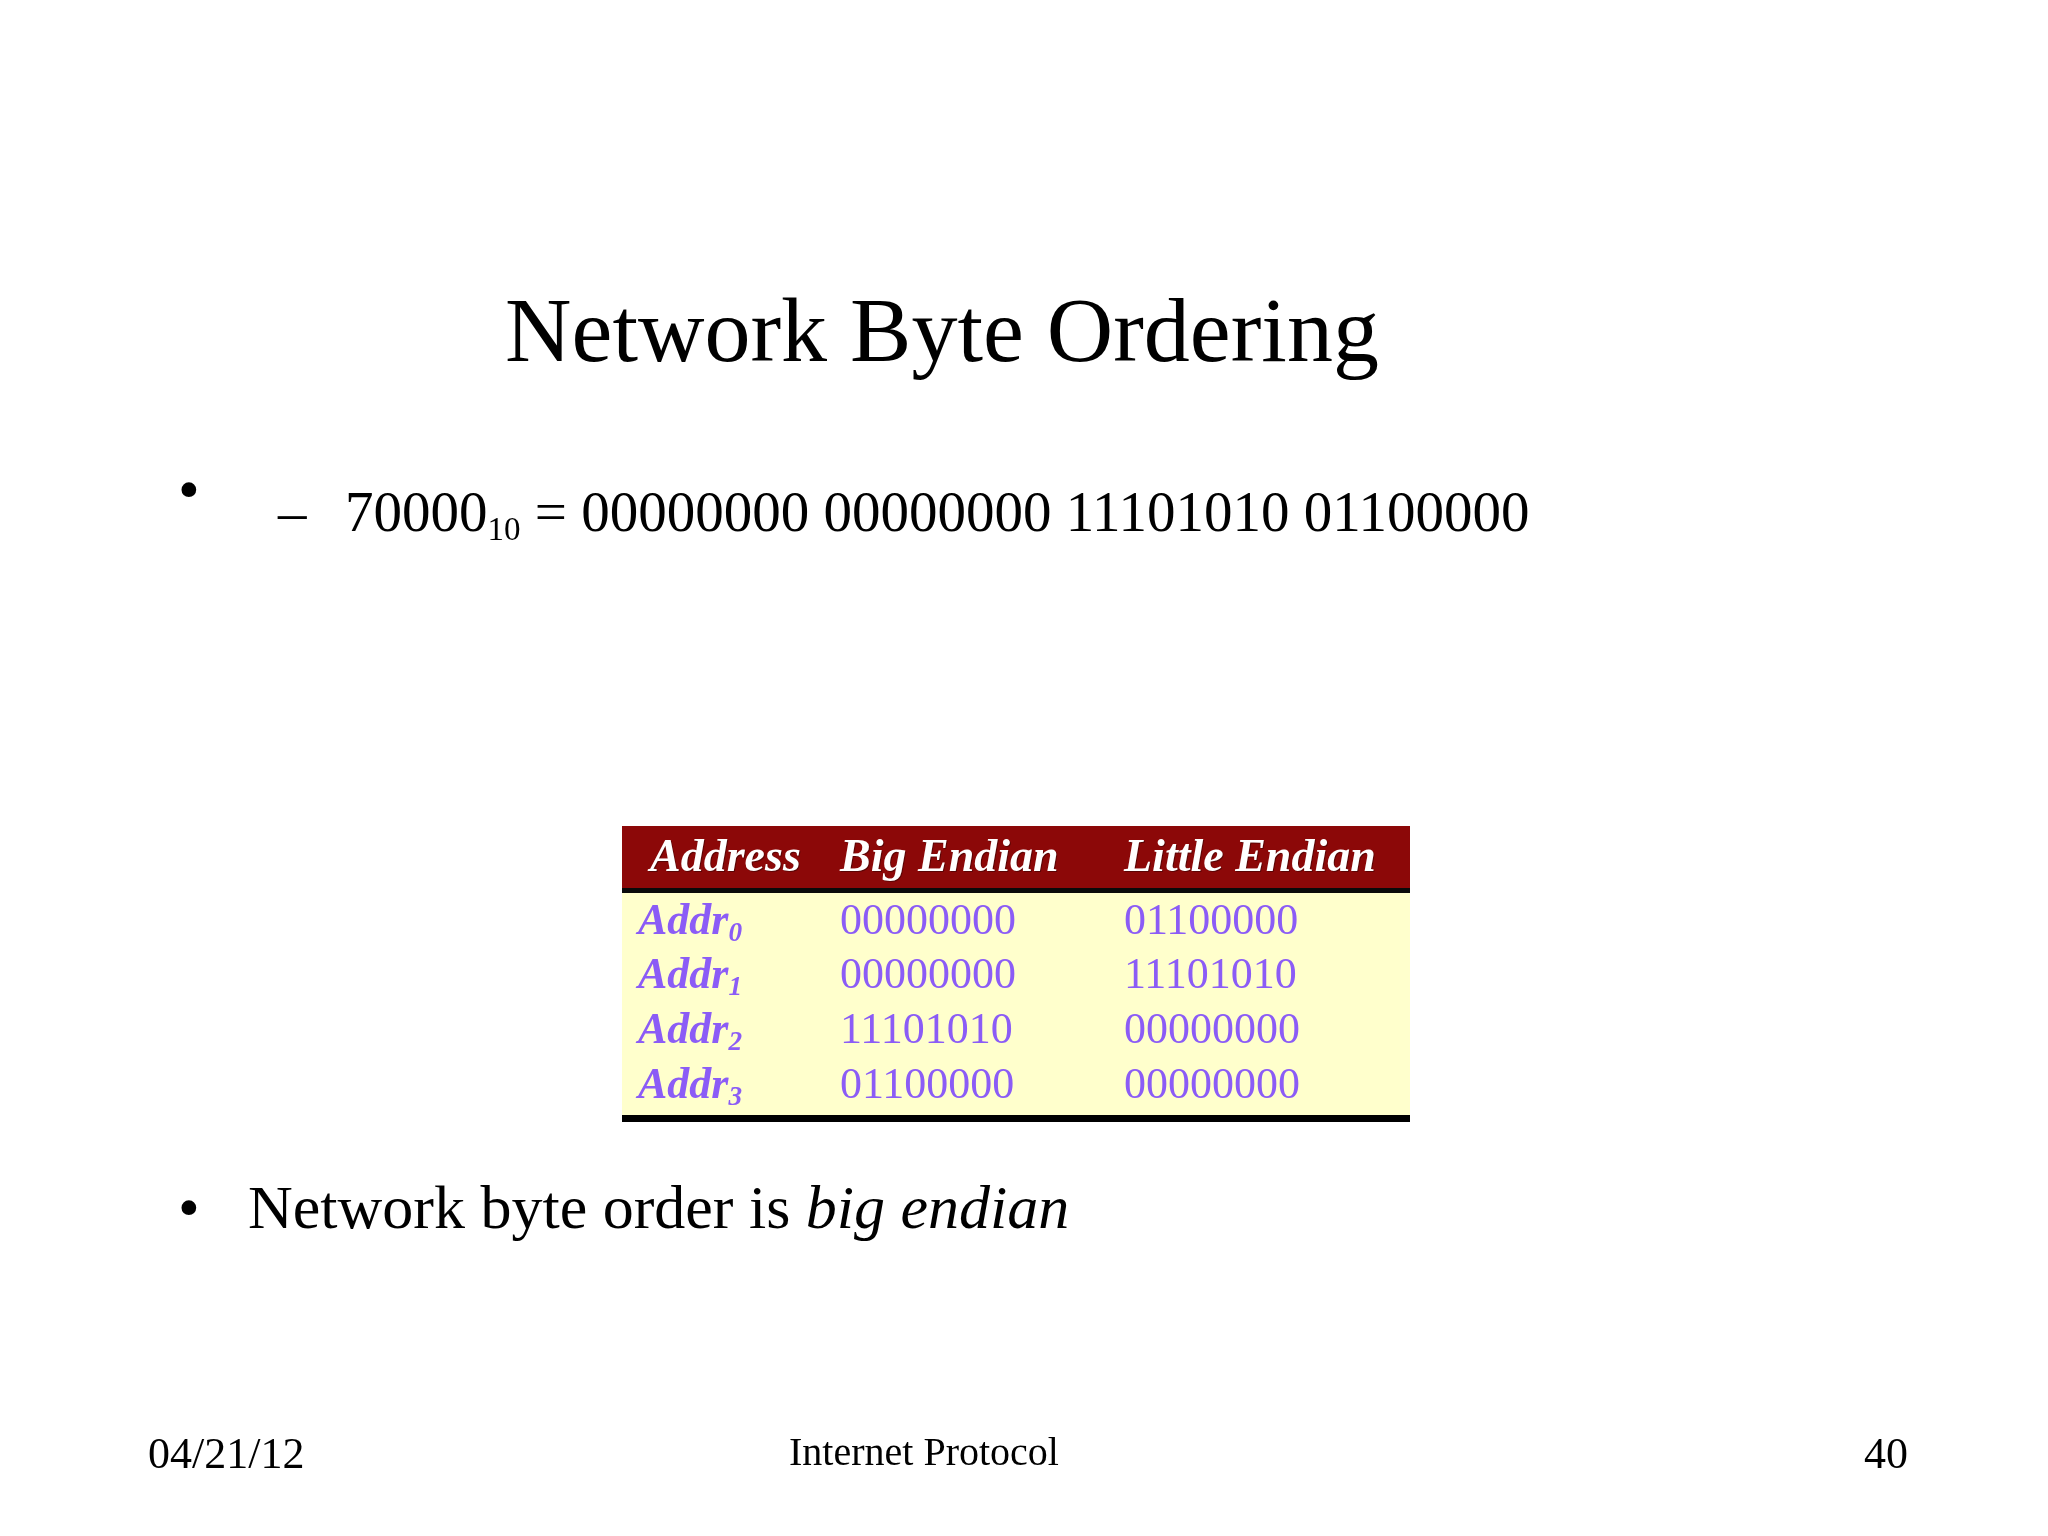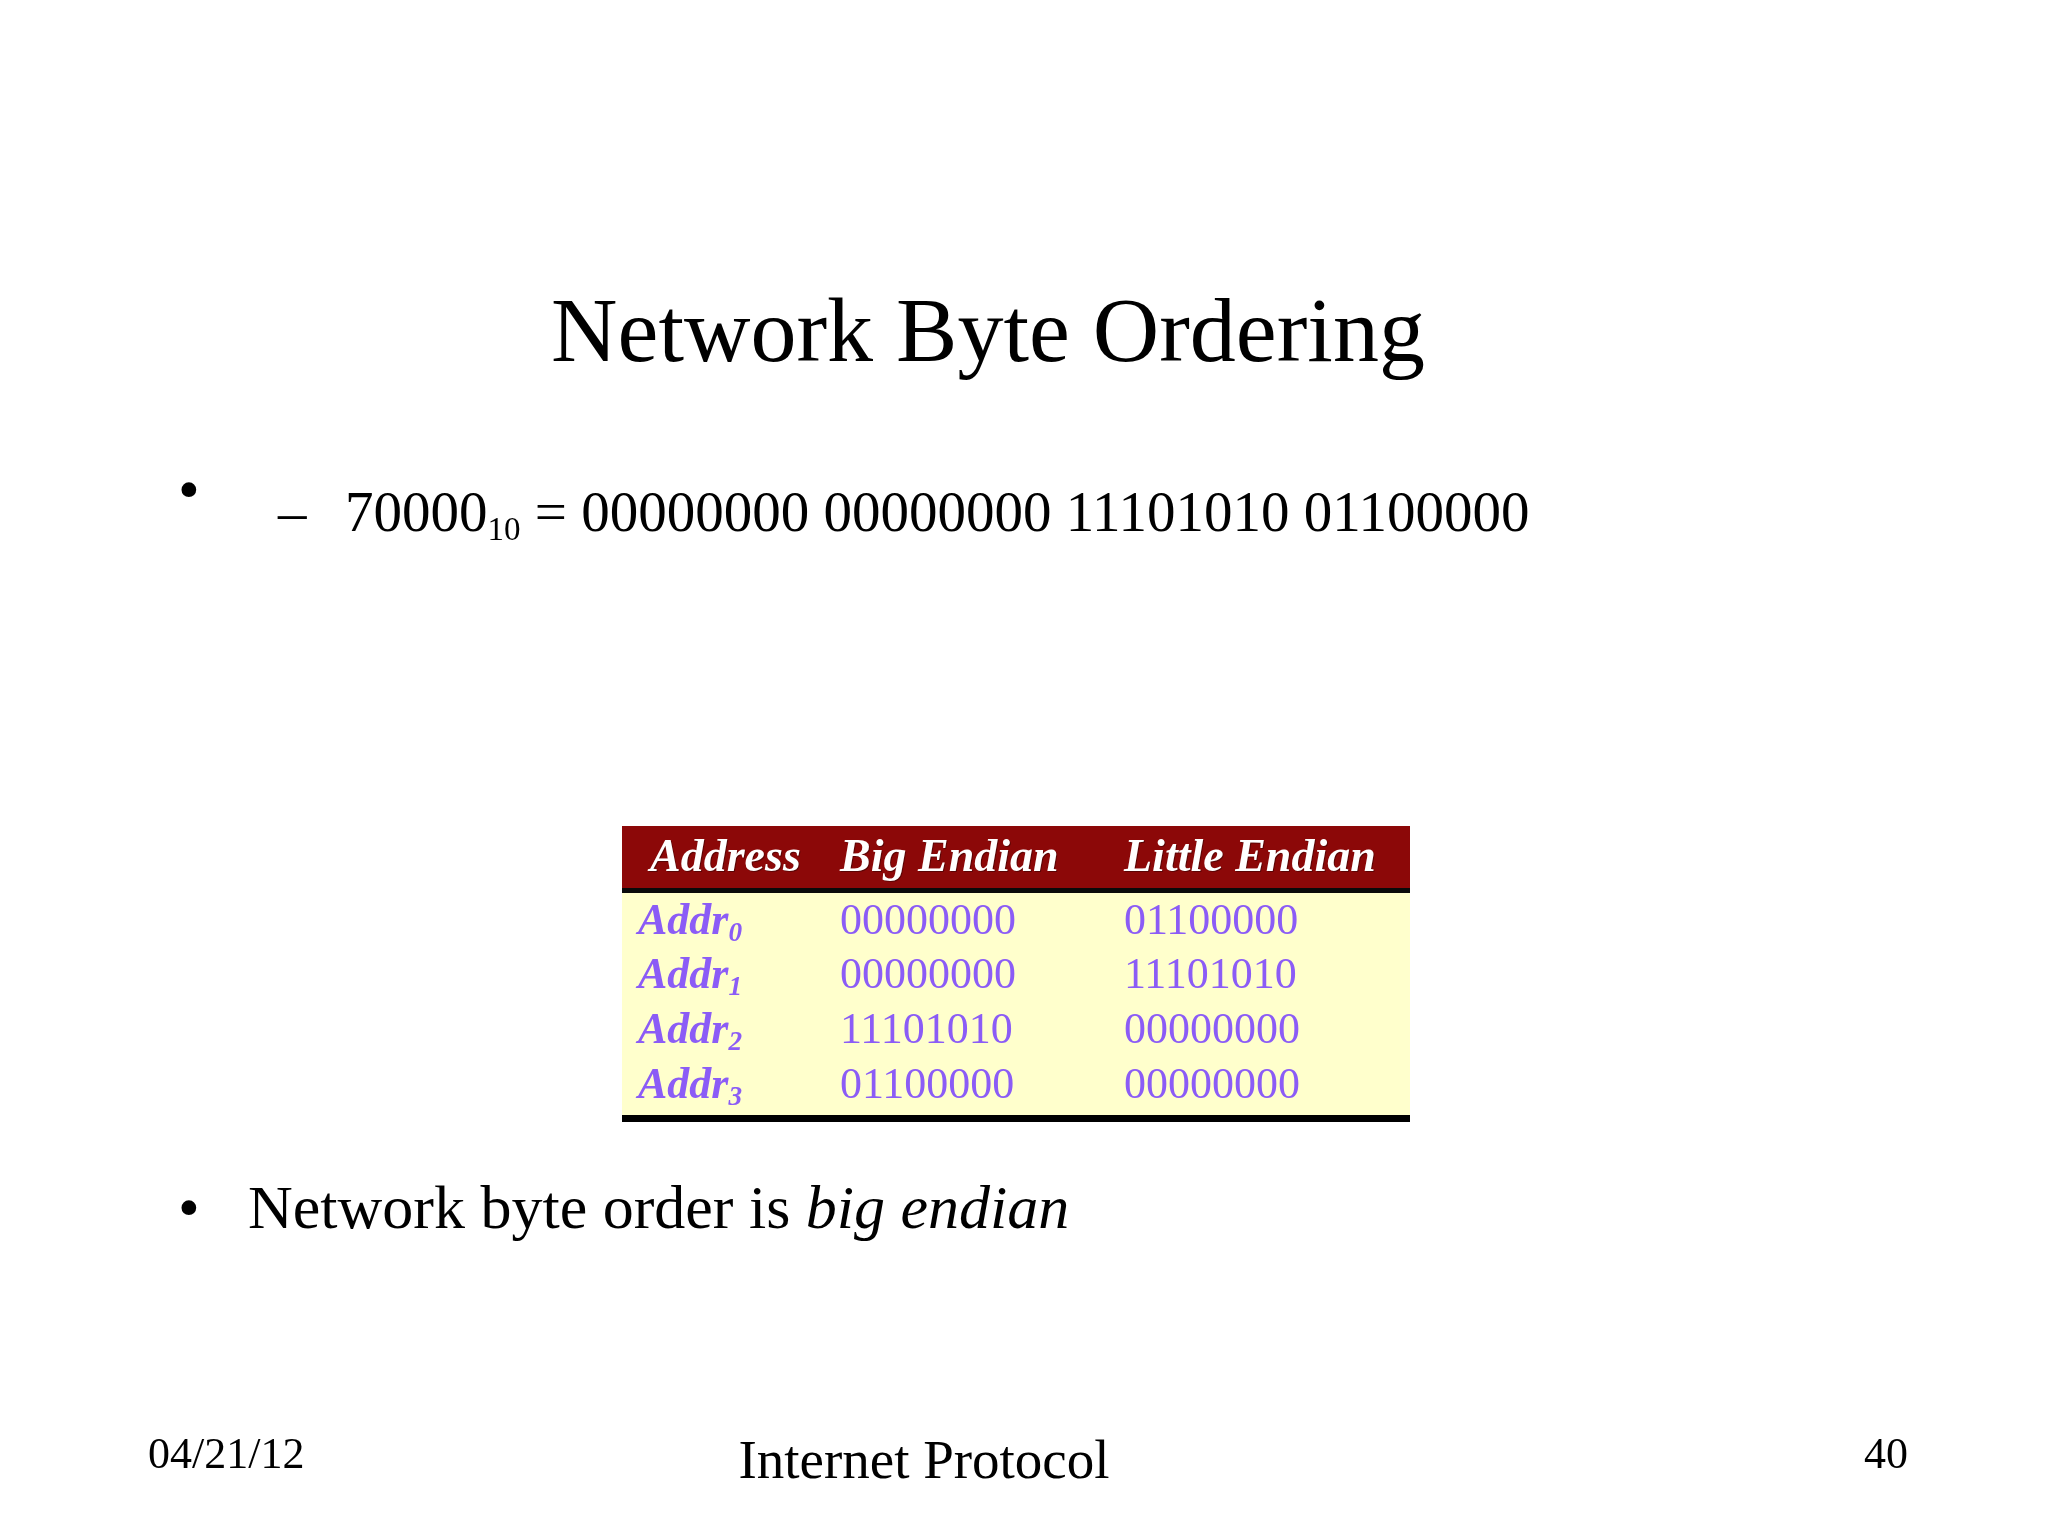--- a/index.html
+++ b/index.html
@@ -30,21 +30,20 @@
     position: absolute;
     left: 0;
     top: 222px;
     width: 1884px;
     text-align: center;
     font-size: 92px;
     line-height: 1.0;
     letter-spacing: 0px;
     font-weight: 400;
     white-space: nowrap;
-    margin-left: 46px;
   }
 
   
   #body-block {
     position: absolute;
     left: 0;
     top: 452px;
     width: 2048px;
   }
 
@@ -165,21 +164,21 @@
     left: 148px;
     top: 0;
     font-size: 44px;
   }
   #footer .f-center {
     position: absolute;
     left: 0;
     top: 0;
     width: 1848px;
     text-align: center;
-    font-size: 55px;
+    font-size: 40px;
   }
   #footer .f-page {
     position: absolute;
     right: 140px;
     top: 0;
     font-size: 44px;
   }
 </style>
 </head>
 <body>

